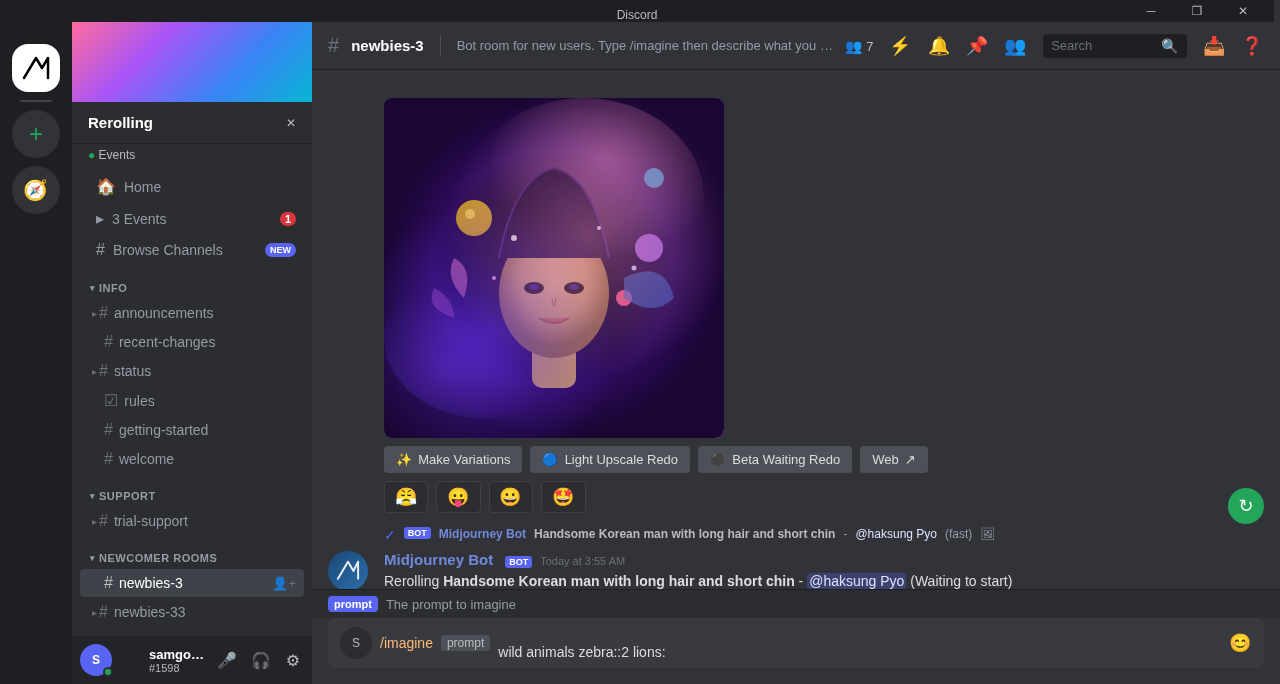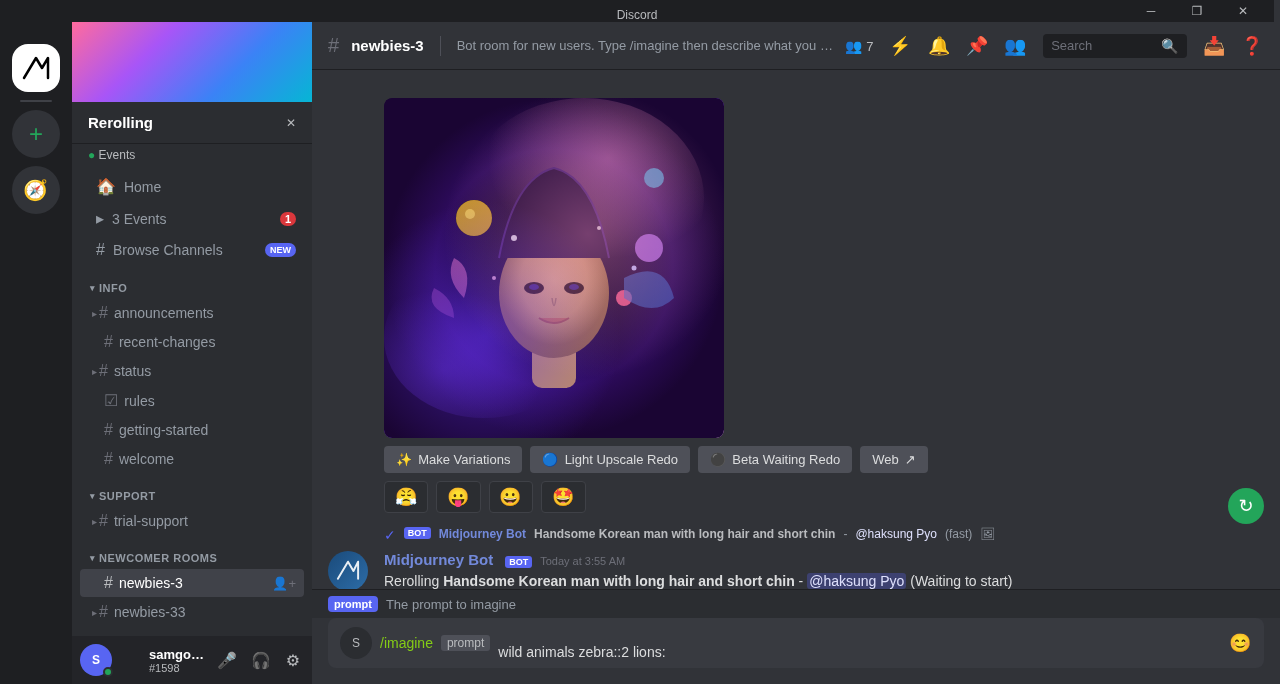--- a/index.html
+++ b/index.html
@@ -78,21 +78,21 @@
     .emoji-reactions { display: flex; gap: 8px; margin: 4px 0; }
     .emoji-btn { background: #2b2d31; border: 1px solid #3f4147; border-radius: 4px; padding: 4px 10px; font-size: 18px; cursor: pointer; }
 
     
     .prompt-bar { background: #2b2d31; padding: 6px 16px; border-top: 1px solid #1e1f22; display: flex; align-items: center; gap: 8px; flex-shrink: 0; }
     .prompt-label { background: #5865f2; color: white; font-size: 11px; font-weight: 600; padding: 2px 6px; border-radius: 4px; }
     .prompt-desc { color: #949ba4; font-size: 13px; }
 
     
     .input-bar { background: #383a40; margin: 0 16px 16px; border-radius: 8px; display: flex; align-items: center; padding: 8px 12px; gap: 8px; flex-shrink: 0; }
-    .input-command { color: #84cc16; font-size: 14px; font-weight: 500; }
+    .input-command { color: #fdba74; font-size: 14px; font-weight: 500; }
     .input-tag { background: #4e5058; color: #b9bbbe; font-size: 12px; padding: 1px 6px; border-radius: 3px; }
     .input-text { flex: 1; background: transparent; border: none; outline: none; color: #dcddde; font-size: 14px; margin-top: 18px; }
     .input-icons { display: flex; align-items: center; gap: 8px; }
     .input-icon { color: #b9bbbe; font-size: 18px; cursor: pointer; }
     .channel-expand { color: #6d6f78; font-size: 10px; margin-right: 2px; }
 
     .scrollbar-thin::-webkit-scrollbar { width: 4px; }
     .scrollbar-thin::-webkit-scrollbar-track { background: transparent; }
     .scrollbar-thin::-webkit-scrollbar-thumb { background: #1e1f22; border-radius: 2px; }
 

